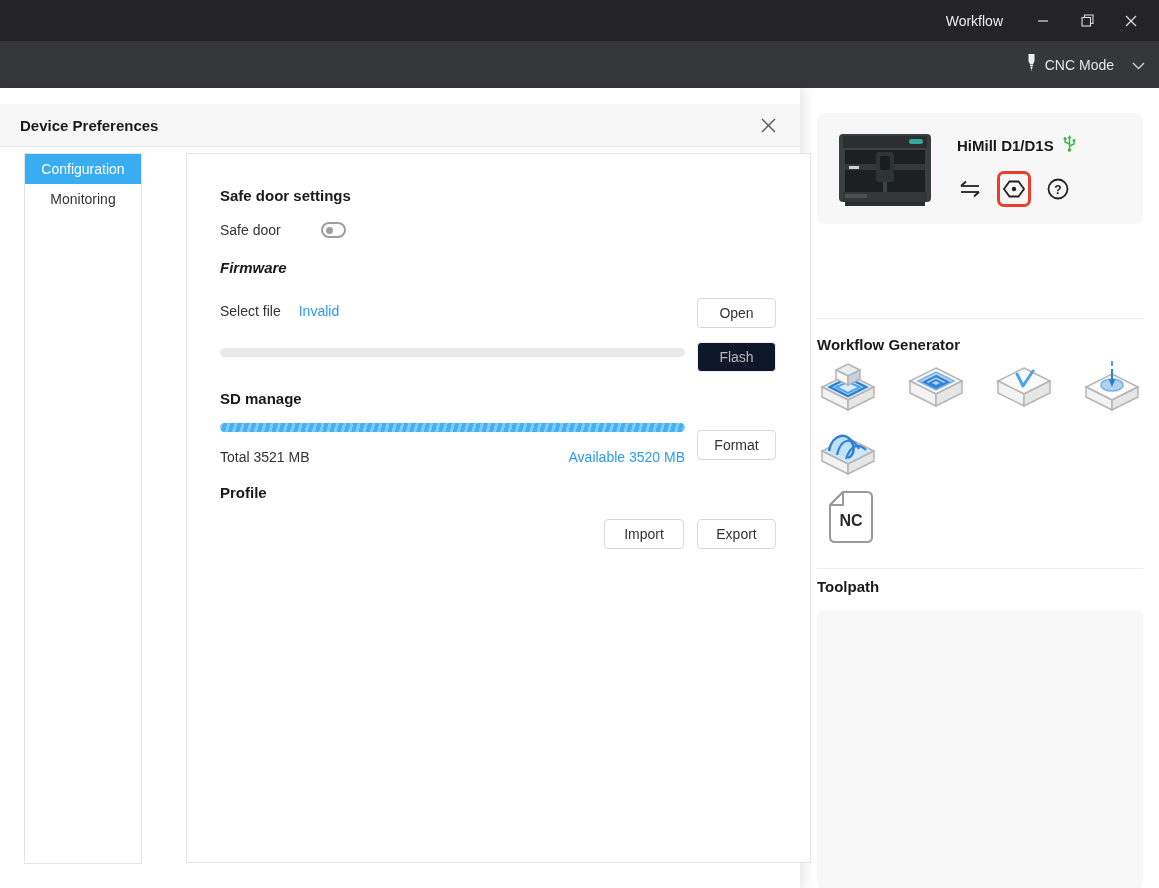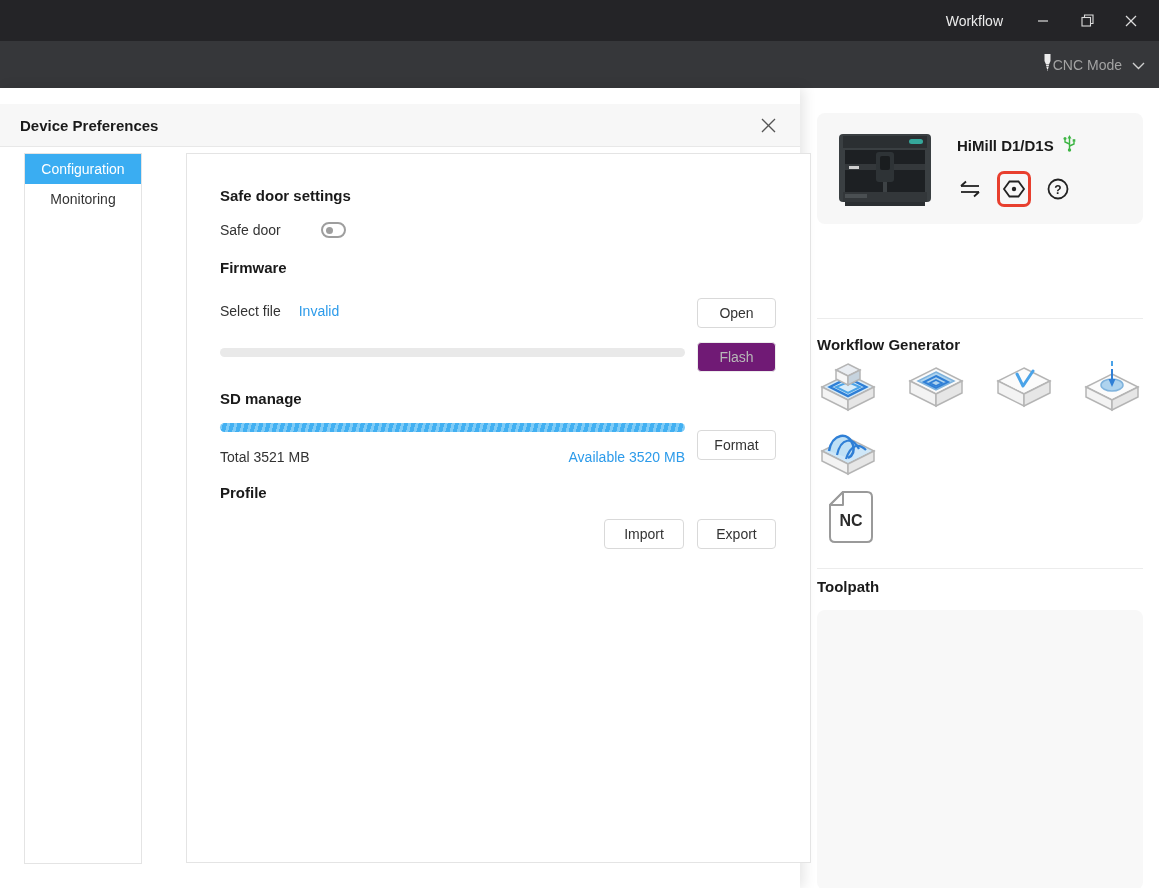--- a/index.html
+++ b/index.html
@@ -10,21 +10,21 @@
   
   .titlebar { position:absolute; left:0; top:0; width:1159px; height:41px;
     background:#242427; display:flex; align-items:center; justify-content:flex-end; }
   .menu-item { color:#ececec; font-size:14px; padding:15px 18px; height:41px;
     display:flex; align-items:center; cursor:default; }
   .win-controls { display:flex; align-items:center; height:41px; margin-right:6px; }
   .win-btn { width:44px; height:41px; display:flex; align-items:center; justify-content:center;
     color:#dcdcdc; }
   .modebar { position:absolute; left:0; top:41px; width:1159px; height:47px;
     background:#36373a; display:flex; align-items:center; justify-content:flex-end; }
-  .mode-select { display:flex; align-items:center; color:#a3a3a3;
+  .mode-select { display:flex; align-items:center; gap:8px; color:#e5e5e5;
     font-size:14px; padding:0 14px; height:47px; }
   .mode-select .chev { margin-left:10px; }
 
   
   .rightpanel { position:absolute; left:800px; top:88px; width:359px; height:800px; background:#fff; }
   .device-card { position:absolute; left:17px; top:25px; width:326px; height:111px;
     background:#f7f7f7; border-radius:8px; }
   .device-img { position:absolute; left:18px; top:13px; width:100px; height:84px; }
   .device-name-row { position:absolute; left:140px; top:22px; display:flex; align-items:center; gap:8px; }
   .device-name { font-size:15px; font-weight:bold; color:#1a1a1a; }
@@ -71,21 +71,21 @@
   .toggle .knob { position:absolute; left:3px; top:2.5px; width:7px; height:7px;
     border-radius:50%; background:#9e9e9e; }
 
   .bar-track { width:465px; height:9px; border-radius:5px; background:#e9e9e9; }
   .bar-striped { width:465px; height:9px; border-radius:5px;
     background:repeating-linear-gradient(105deg,#7fcbf6 0px,#7fcbf6 3px,#42b0f2 3px,#42b0f2 7px); }
 
   .dlg-btn { position:absolute; width:79px; height:30px; background:#fff; border:1px solid #d9d9d9;
     border-radius:4px; font-size:14px; color:#333; display:flex; align-items:center;
     justify-content:center; cursor:pointer; }
-  .dlg-btn.disabled { background:#701a75; border-color:#ececec; color:#b8b8b8; cursor:default; }
+  .dlg-btn.disabled { background:#0f172a; border-color:#ececec; color:#b8b8b8; cursor:default; }
   .totals-row { position:absolute; left:33px; width:465px; display:flex;
     justify-content:space-between; align-items:center; }
 </style>
 </head>
 <body>
 
 <div class="app">
 
   <div class="titlebar">
     <div class="menu-item">Workflow</div>
@@ -274,21 +274,21 @@
 
       <div class="section-heading" style="top:33px;">Safe door settings</div>
 
       <div class="row" style="top:68px;">
         <span class="field-label">Safe door</span>
         <div class="toggle">
           <div class="knob"></div>
         </div>
       </div>
 
-      <div class="section-heading" style="top:105px;">Firmware</div>
+      <div class="section-heading" style="top:105px;font-style:italic;">Firmware</div>
 
       <div class="row" style="top:149px;">
         <span class="field-label">Select file</span>
         <span class="link-text" style="margin-left:18px;">Invalid</span>
       </div>
       <div class="dlg-btn" style="right:34px; top:144px;">Open</div>
 
       <div class="row" style="top:194px;">
         <div class="bar-track"></div>
       </div>

